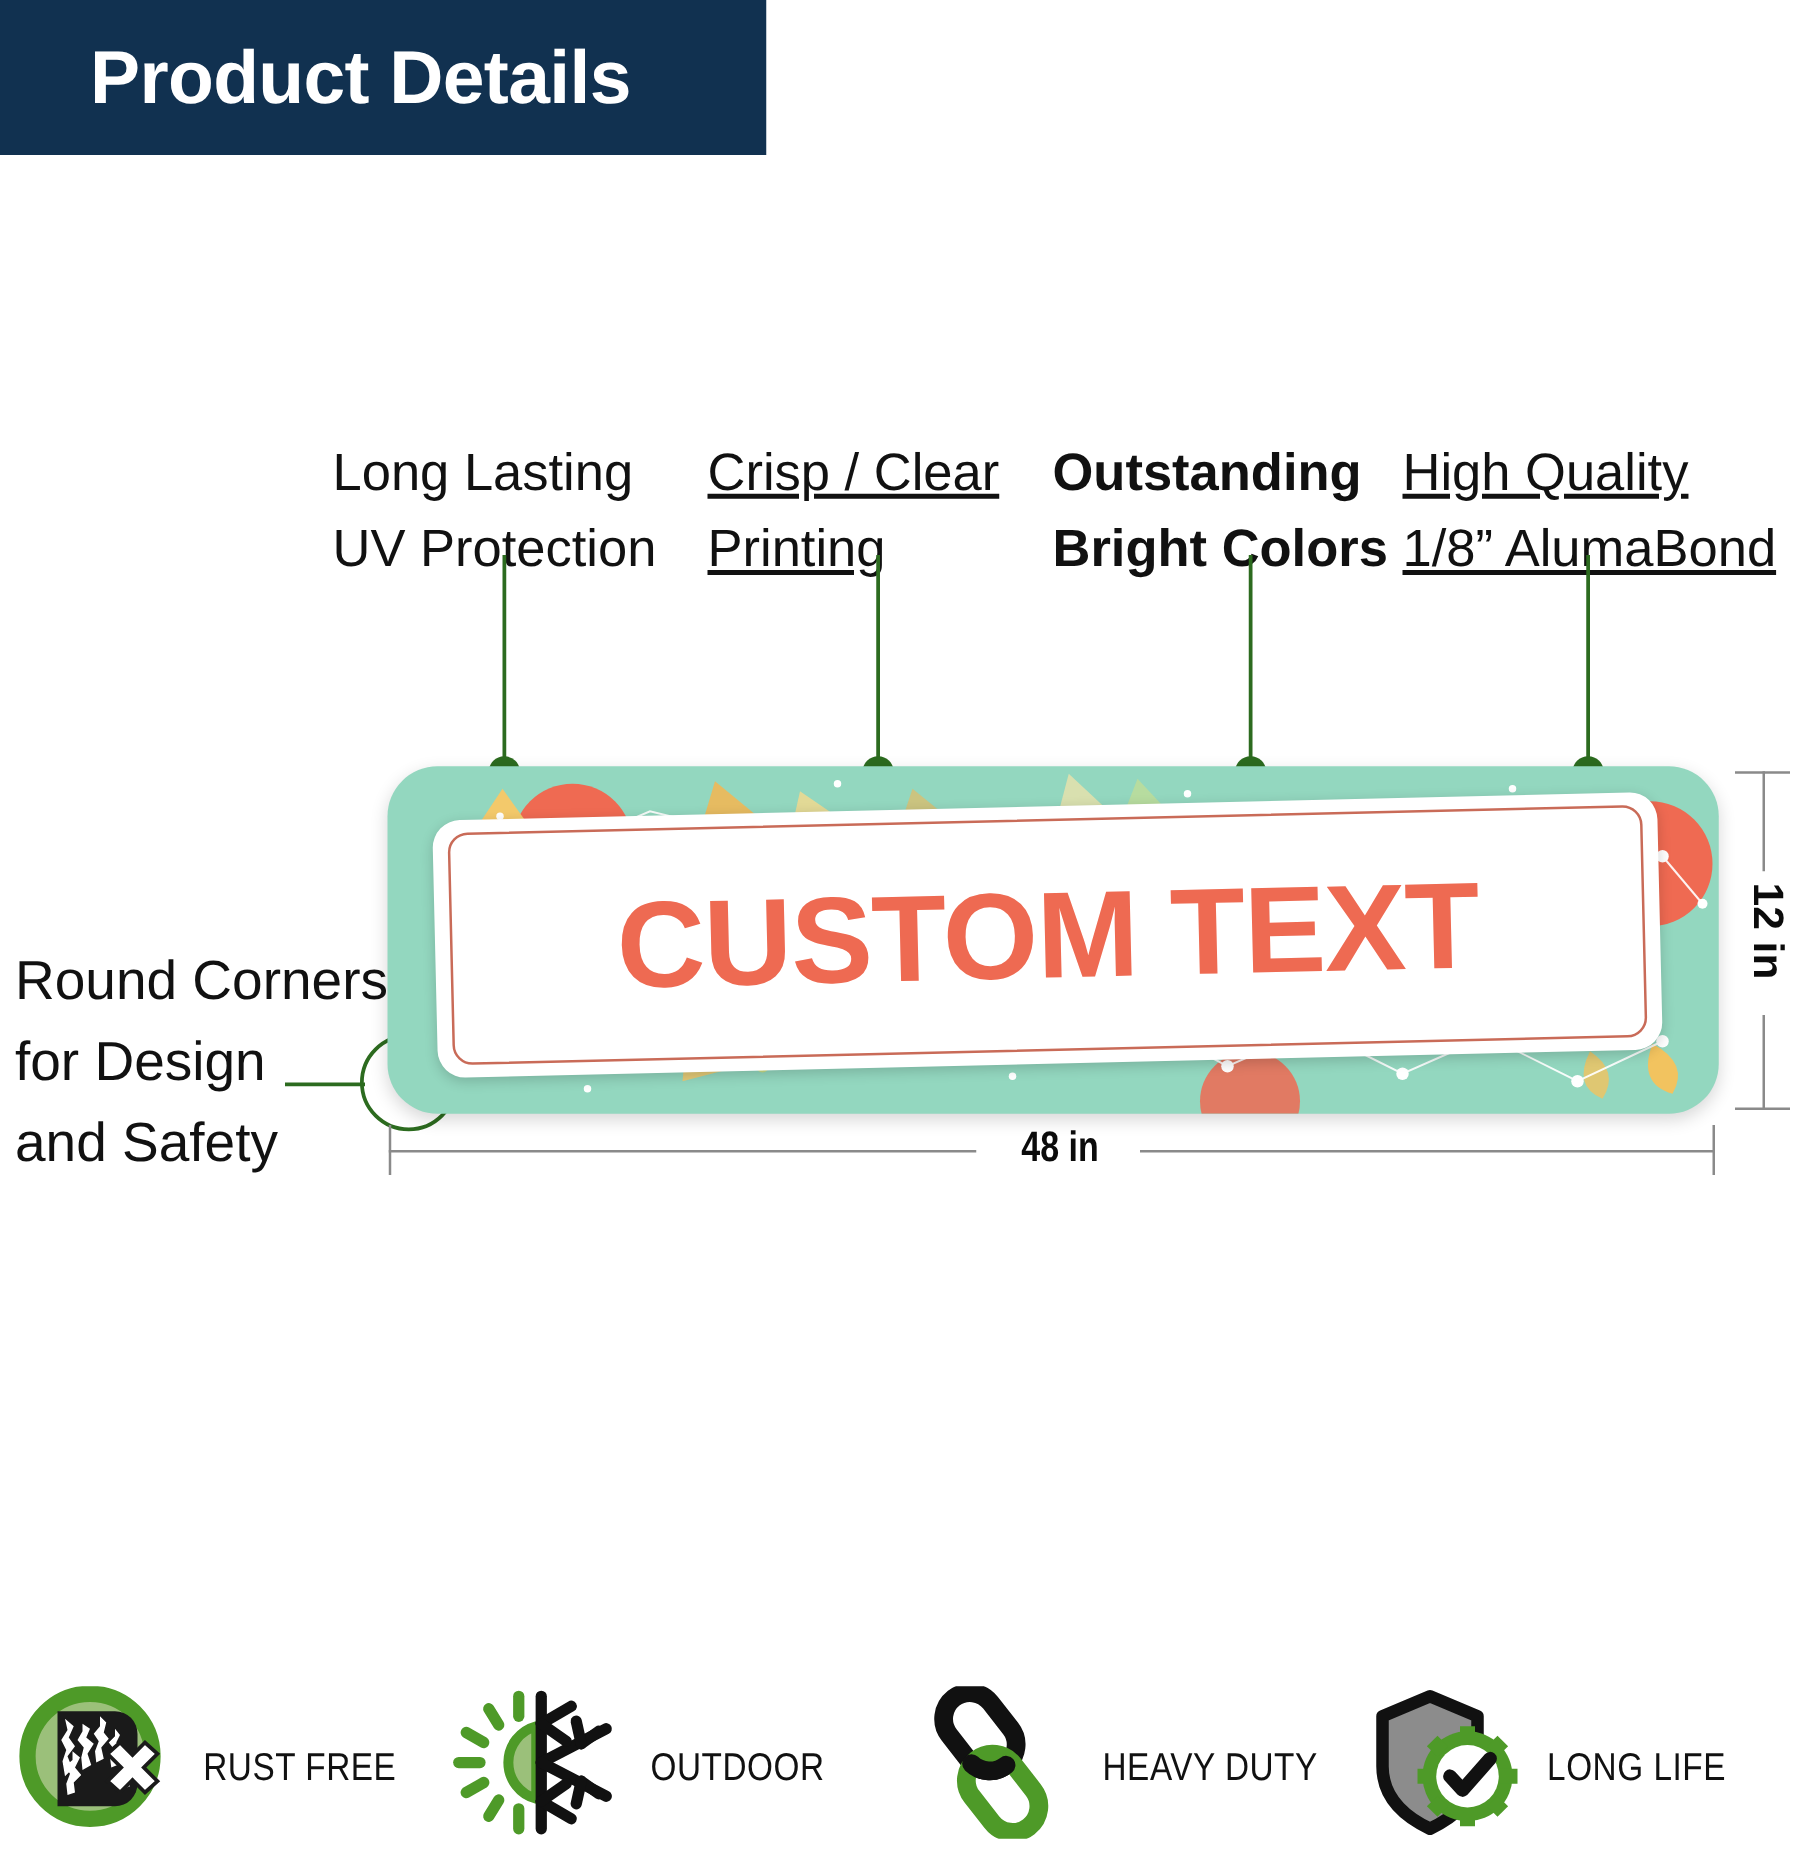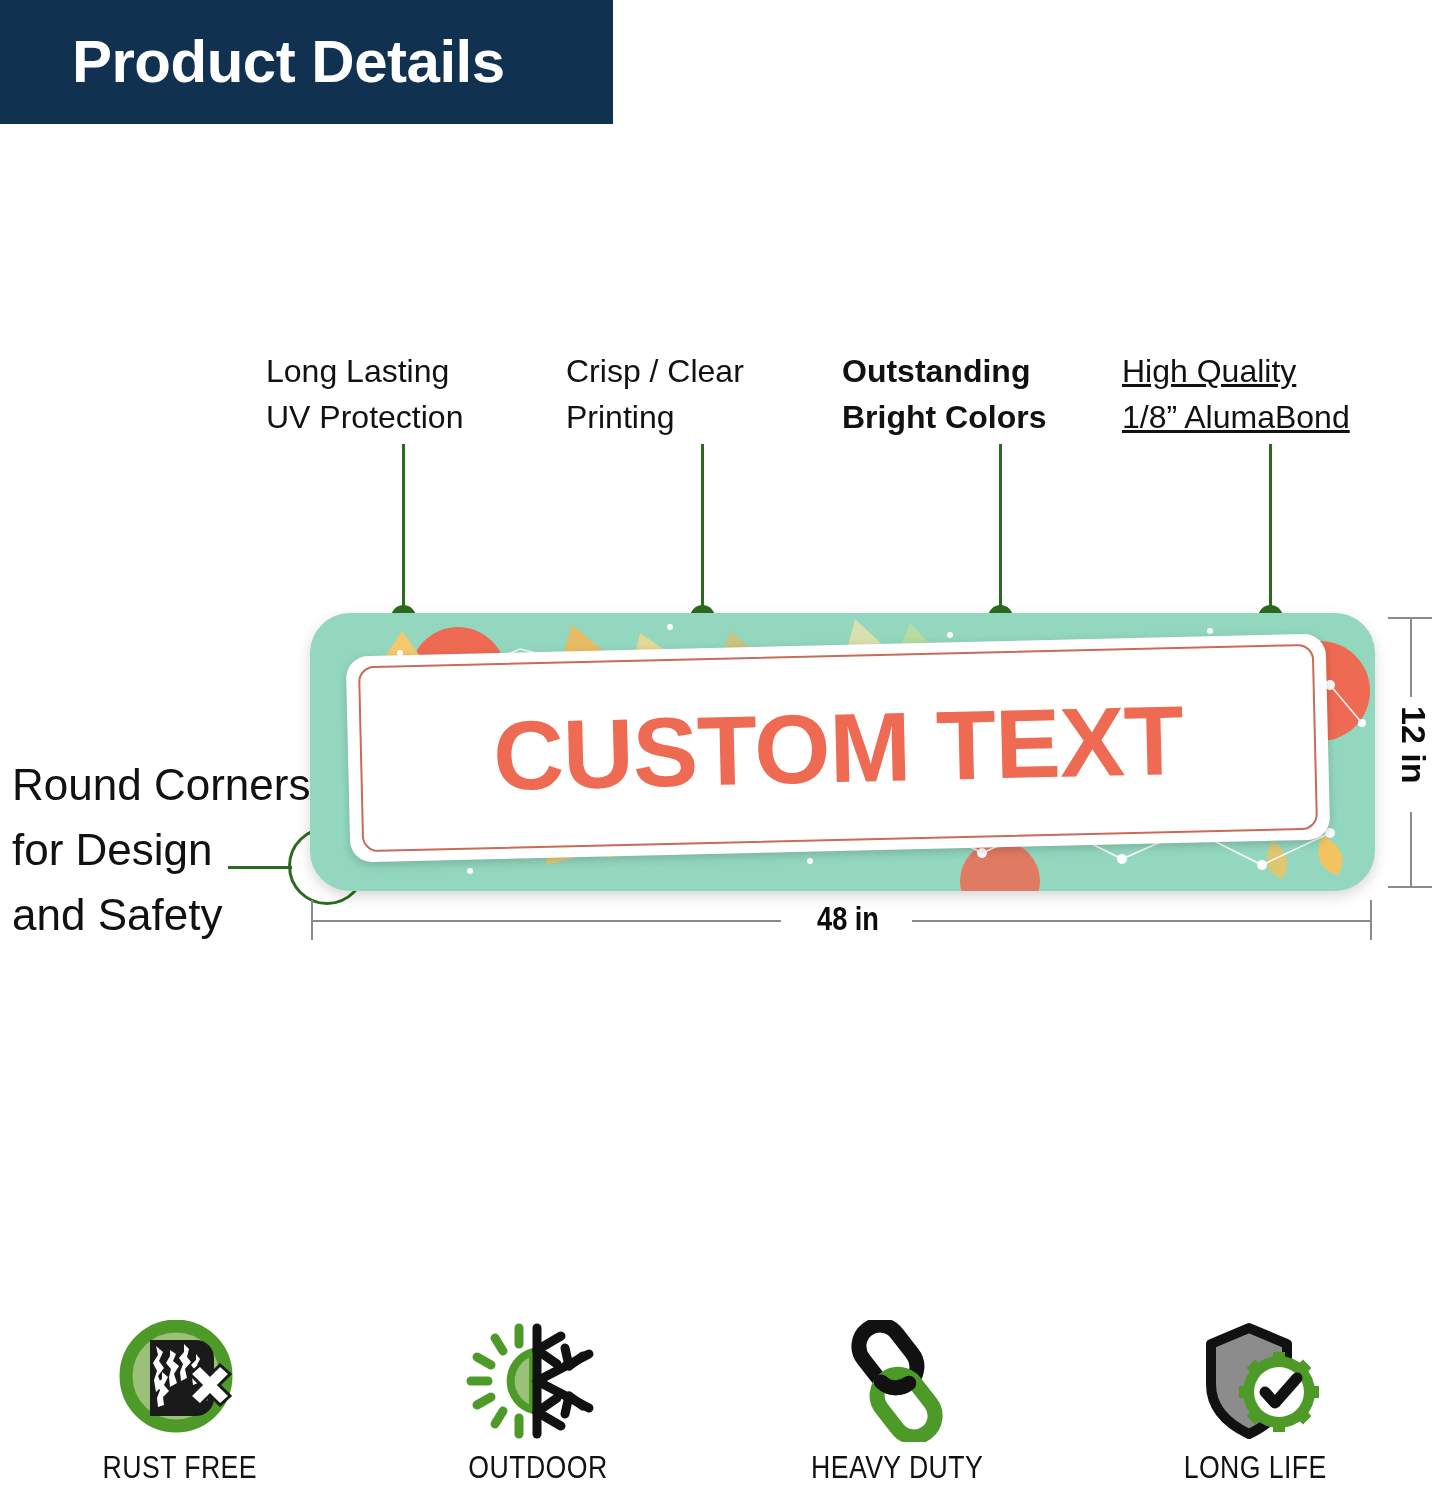--- a/index.html
+++ b/index.html
@@ -17,25 +17,25 @@
     background:var(--navy, #113150);
     display:flex; align-items:center;
   }
   .banner-title {
     color:#ffffff; font-size:60px; font-weight:bold;
     letter-spacing:-0.5px; padding-left:72px; line-height:1;
   }
 
   
   .callout {
-    position:absolute; font-size:32px; color:#111111;
+    position:absolute; font-size:42px; color:#111111;
     line-height:1.45; white-space:pre-line;
   }
   .callout.c0 { left:266px; top:348px; }
-  .callout.c1 { left:566px; top:348px; }
+  .callout.c1 { left:566px; top:348px;text-decoration:underline; }
   .callout.c2 { left:842px; top:348px;font-weight:bold; }
   .callout.c3 { left:1122px; top:348px;text-decoration:underline; }
 
   
   .stem {
     position:absolute; width:3px; background:#2C6B1F;
   }
   .stem-dot {
     position:absolute; width:25px; height:25px; border-radius:50%;
     background:#2C6B1F;
@@ -92,21 +92,21 @@
   .dim-label-v {
     position:absolute; font-size:34px; font-weight:bold; color:#0b0b0b;
     writing-mode:vertical-rl; font-family:"Liberation Sans Narrow","Liberation Sans", sans-serif;
   }
 
   
   .features {
     position:absolute; left:0; top:1320px; width:1435px; height:180px;
     display:flex;
   }
-  .feature { flex:1; display:flex; flex-direction:column; align-items:center; }
+  .feature { flex:1; display:flex; flex-direction:row; align-items:center; }
   .feature-icon { height:122px; display:flex; align-items:center; justify-content:center; }
   .feature-label {
     font-size:31px; font-weight:normal; color:#111111; letter-spacing:0.5px;
     font-family:"Liberation Sans Narrow","Liberation Sans", sans-serif;
     transform:scaleX(0.86); transform-origin:center; white-space:nowrap;
     margin-top:8px;
   }
 </style>
 </head>
 <body>

